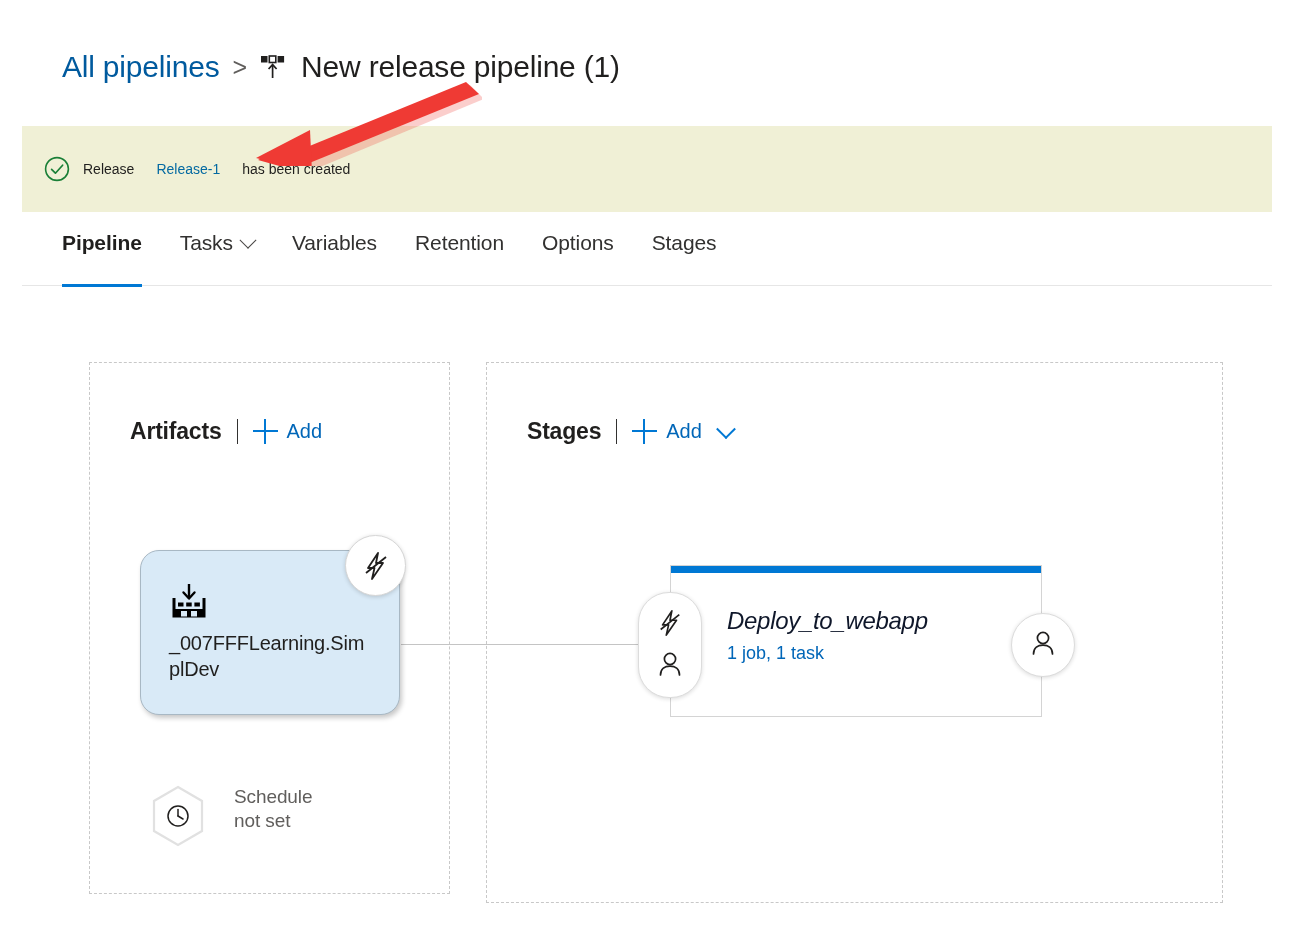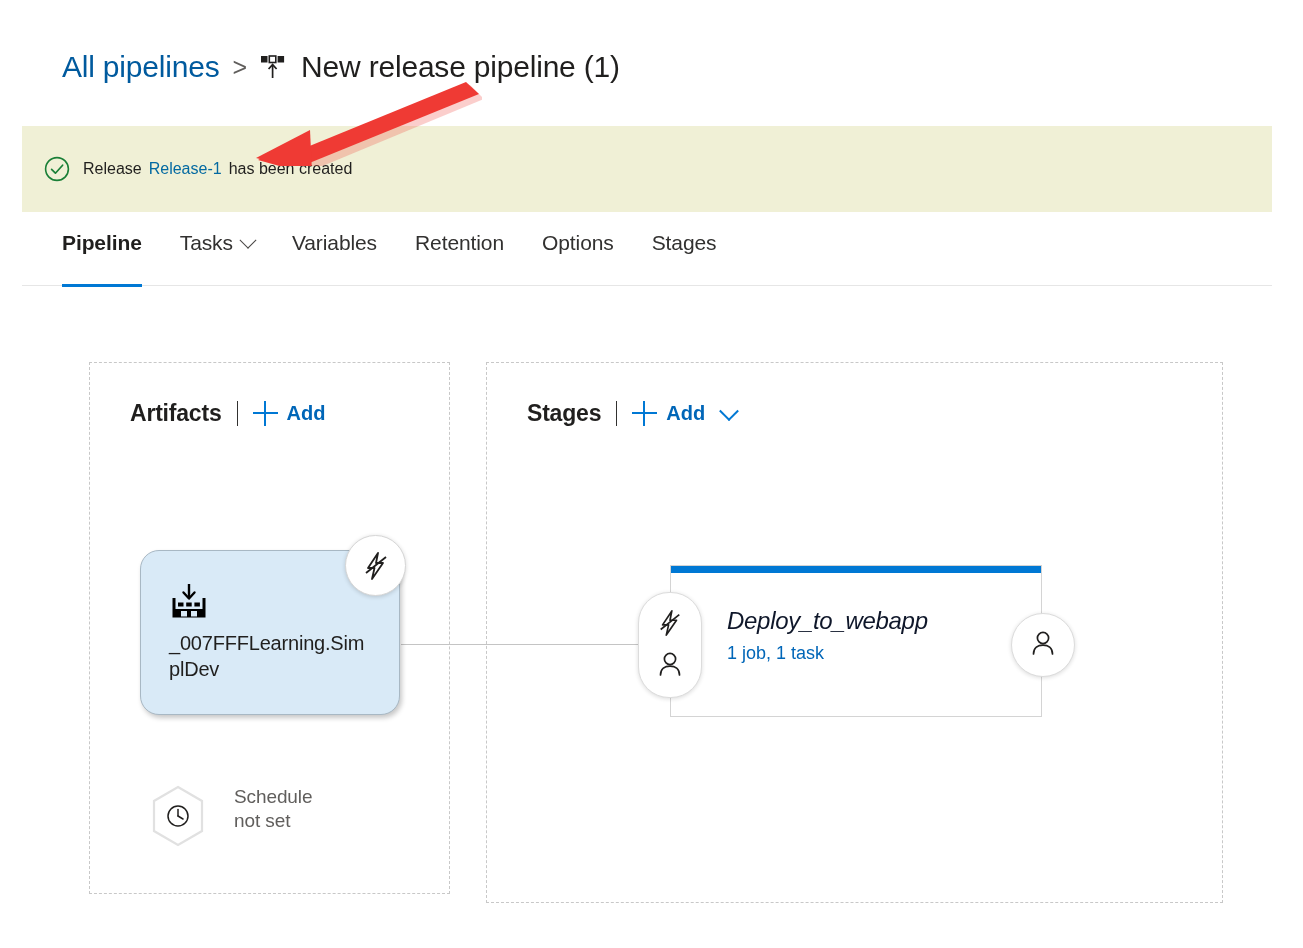--- a/index.html
+++ b/index.html
@@ -64,25 +64,25 @@
     padding-left: 22px;
     box-sizing: border-box;
   }
   .banner-icon {
     width: 26px;
     height: 26px;
     flex: 0 0 auto;
     margin-right: 13px;
   }
   .banner-text {
-    font-size: 16px;
+    font-size: 14px;
     color: #201f1e;
     display: flex;
     align-items: baseline;
-    gap: 7px;
+    gap: 22px;
   }
   .banner-link {
     color: #0369a1;
     cursor: pointer;
   }
 
   
   .tabbar {
     position: absolute;
     left: 22px;
@@ -132,21 +132,21 @@
   .panel {
     position: absolute;
     border: 1px dashed #c8c8c8;
     box-sizing: border-box;
   }
   #artifacts-panel { left: 89px;  top: 362px; width: 361px; height: 532px; }
   #stages-panel    { left: 486px; top: 362px; width: 737px; height: 541px; }
 
   .panel-head {
     position: absolute;
-    top: 37px;
+    top: 55px;
     display: flex;
     align-items: center;
     gap: 12px;
     white-space: nowrap;
   }
   #artifacts-panel .panel-head { left: 40px; }
   #stages-panel .panel-head    { left: 40px; }
   .panel-title {
     font-size: 23px;
     font-weight: 700;
@@ -159,21 +159,21 @@
     height: 25px;
     background: #323130;
     margin: 0 3px;
   }
   .add-btn {
     display: flex;
     align-items: center;
     gap: 9px;
     color: #0066b8;
     font-size: 20px;
-    font-weight: 700;
+    font-weight: 400;
     cursor: pointer;
   }
   .plus {
     position: relative;
     width: 25px; height: 25px;
     display: inline-block;
   }
   .plus::before, .plus::after {
     content: "";
     position: absolute;

